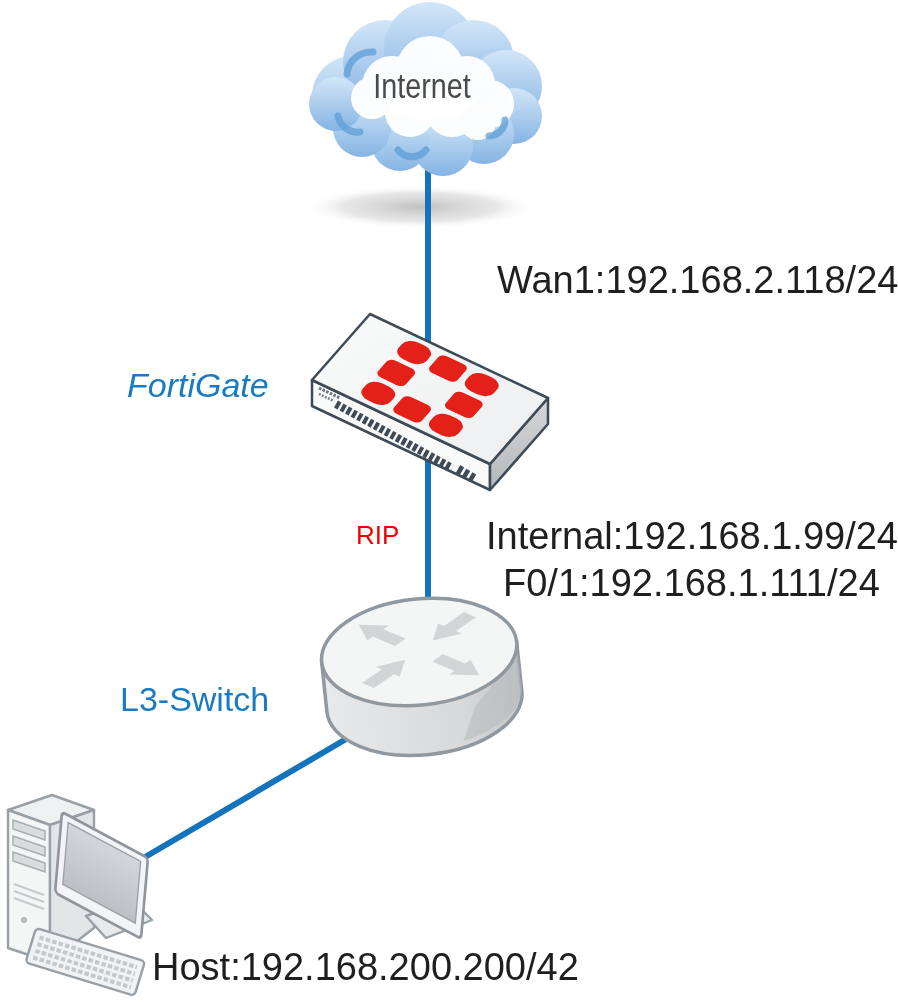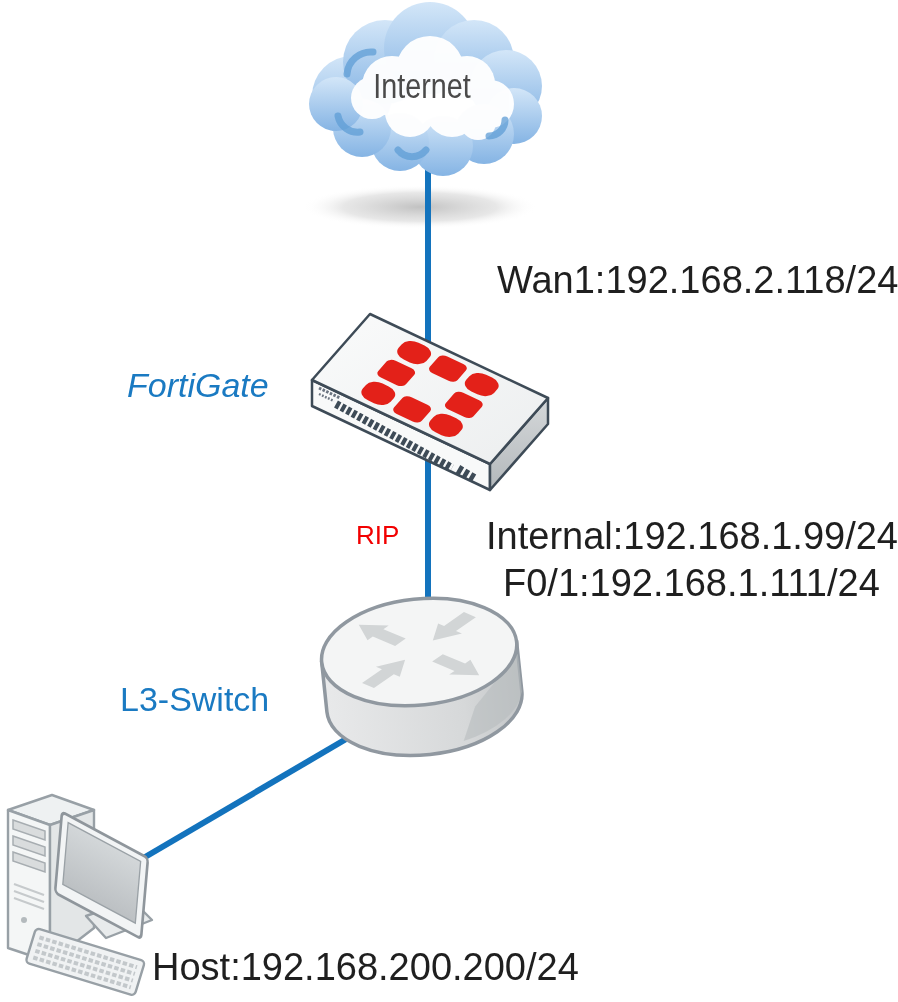--- a/index.html
+++ b/index.html
@@ -183,15 +183,15 @@
 
 <div class="label ip" style="left:486px;top:473px;margin-top:42px;">Internal:192.168.1.99/24</div>
 
 <div class="label rip" style="left:356px;top:520px;">RIP</div>
 
 <div class="label ip" style="left:472px;top:562px;margin-left:31px;">F0/1:192.168.1.111/24</div>
 
 <div class="label node-blue" style="left:120px;top:680px;">L3-Switch</div>
 
 
-<div class="label ip" style="left:152px;top:946px;">Host:192.168.200.200/24</div>
+<div class="label ip" style="left:152px;top:946px;">Host:192.168.200.200/42</div>
 
 </div>
 
 </body></html>

